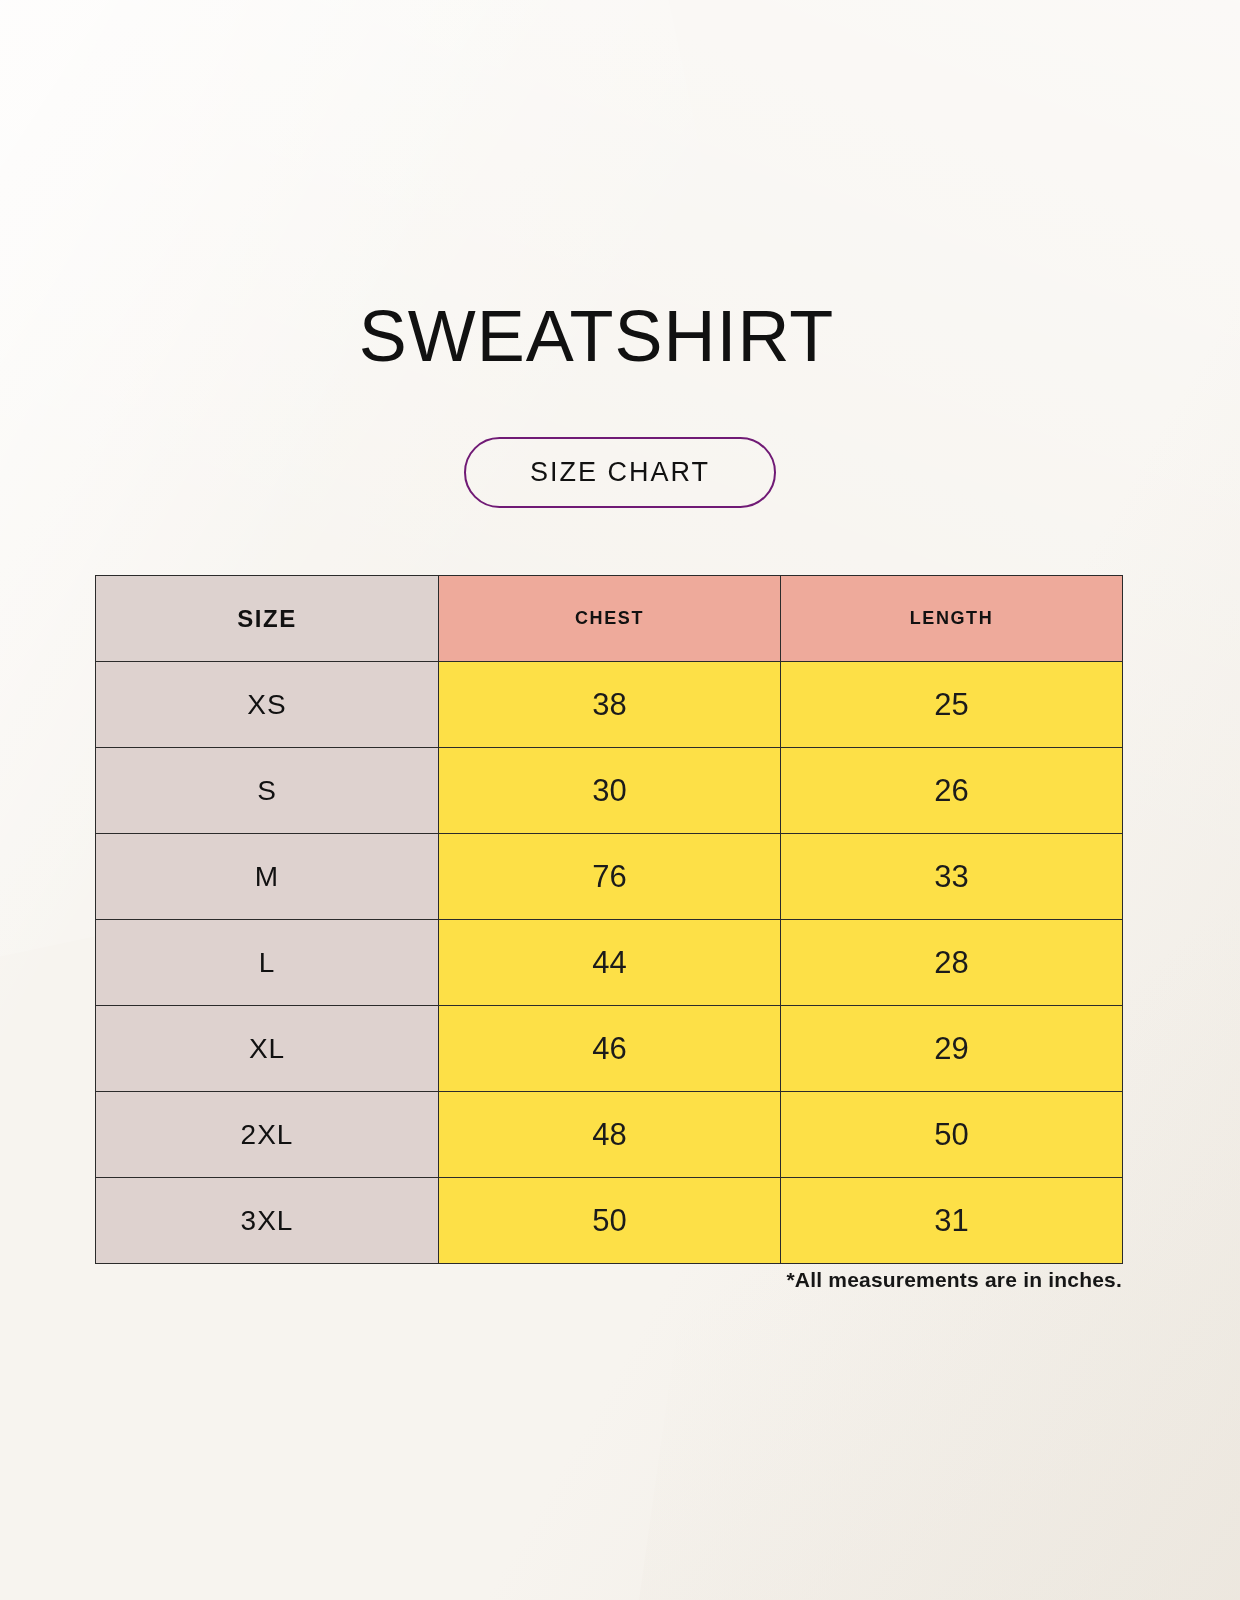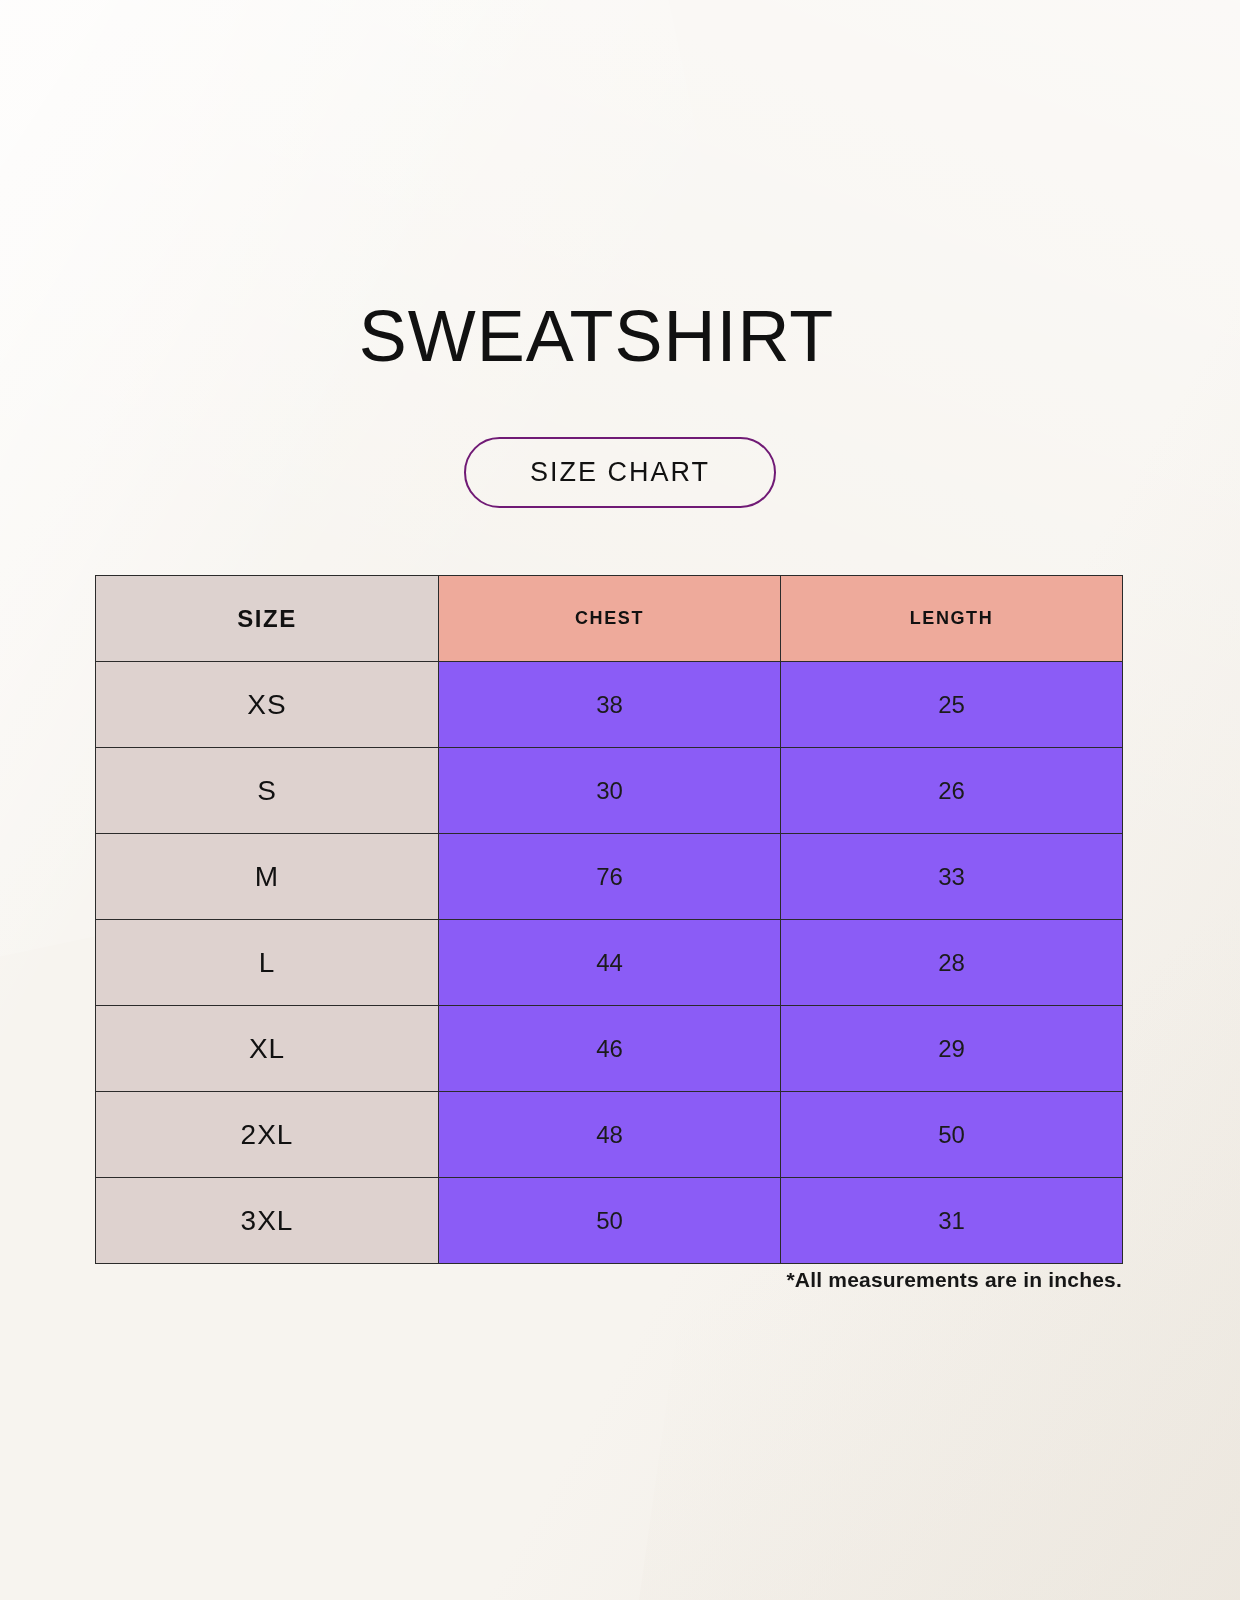--- a/index.html
+++ b/index.html
@@ -121,22 +121,22 @@
     color: #111;
   }
   td.c-size {
     background: #ded2cf;
     font-size: 28px;
     font-weight: normal;
     letter-spacing: 1px;
     color: #111;
   }
   td.c-val {
-    background: #8b5cf6;
-    font-size: 24px;
+    background: #fde047;
+    font-size: 31px;
     font-weight: 400;
     color: #1b1b1b;
   }
 
   .footnote {
     position: absolute;
     top: 1268px;
     left: 95px;
     width: 1027px;
     text-align: right;

